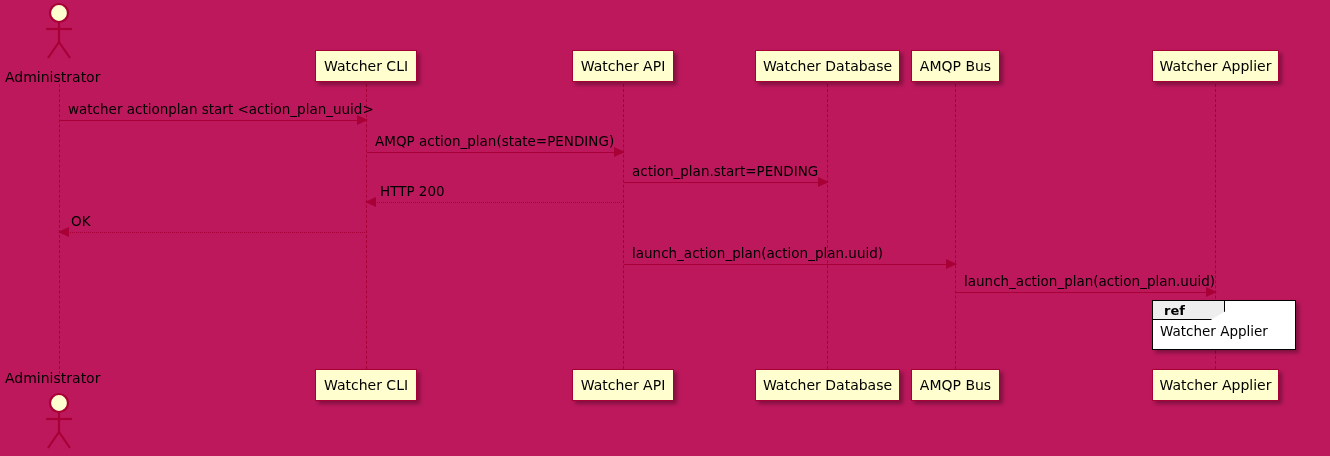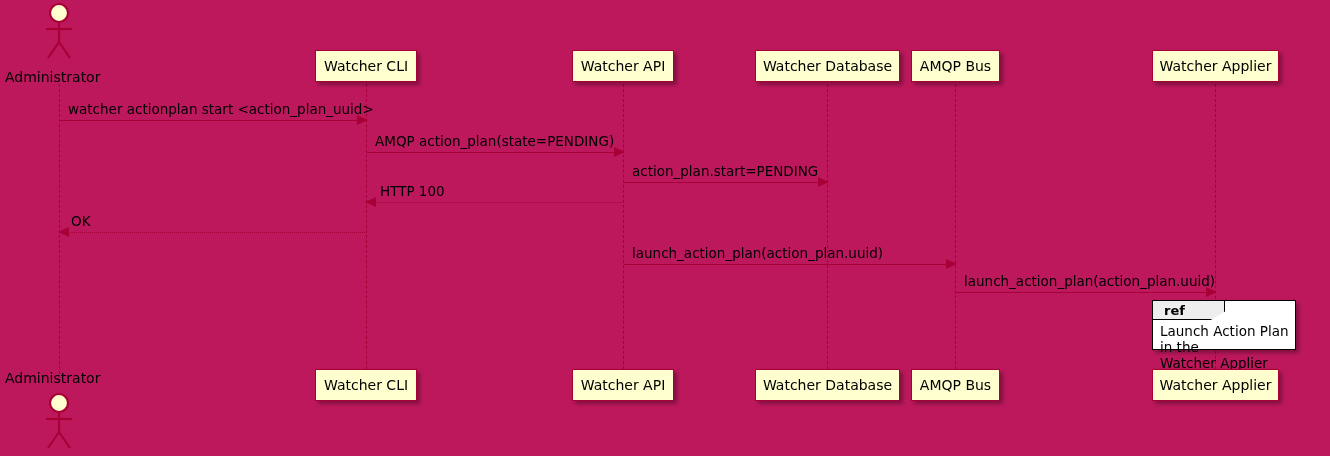--- a/index.html
+++ b/index.html
@@ -186,21 +186,21 @@
 
   <div class="msg" style="left:624px; top:182px; width:204px;">
     <div class="msg-line solid"></div>
     <div class="arrowhead right"></div>
     <div class="msg-label start">action_plan.start=PENDING</div>
   </div>
 
   <div class="msg" style="left:366px; top:202px; width:258px;">
     <div class="msg-line dotted"></div>
     <div class="arrowhead left"></div>
-    <div class="msg-label start" style="left:14px;">HTTP 100</div>
+    <div class="msg-label start" style="left:14px;">HTTP 200</div>
   </div>
 
   <div class="msg" style="left:59px; top:232px; width:308px;">
     <div class="msg-line dotted"></div>
     <div class="arrowhead left"></div>
     <div class="msg-label start" style="left:12px;">OK</div>
   </div>
 
   <div class="msg" style="left:624px; top:264px; width:332px;">
     <div class="msg-line solid"></div>
@@ -212,21 +212,20 @@
     <div class="msg-line solid"></div>
     <div class="arrowhead right"></div>
     <div class="msg-label start">launch_action_plan(action_plan.uuid)</div>
   </div>
 
   <div class="ref-box" style="left:1152px; top:300px; width:144px; height:50px;">
     <div class="ref-tab">
       <span>ref</span>
     </div>
     <div class="ref-body">
-      <div>Launch Action Plan in the</div>
       <div>Watcher Applier</div>
     </div>
   </div>
 
   <div class="participant" style="left:315px; top:369px; width:102px; height:32px;">
     <span>Watcher CLI</span>
   </div>
   <div class="participant" style="left:572px; top:369px; width:102px; height:32px;">
     <span>Watcher API</span>
   </div>

